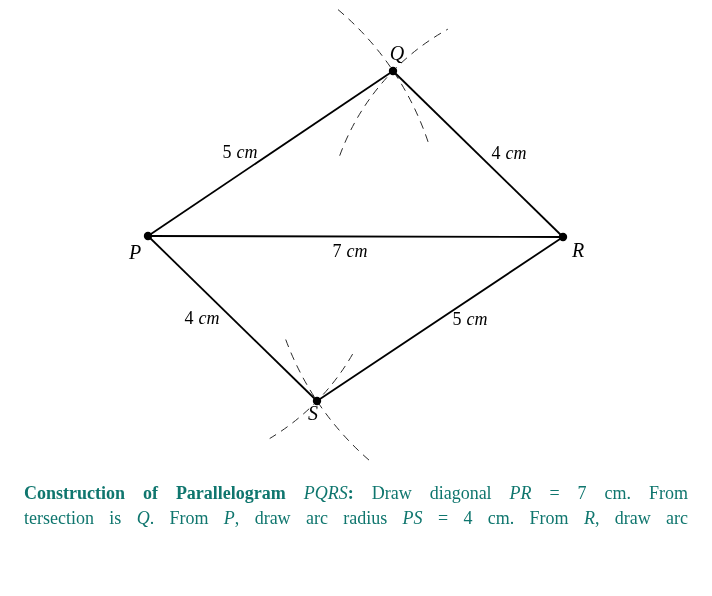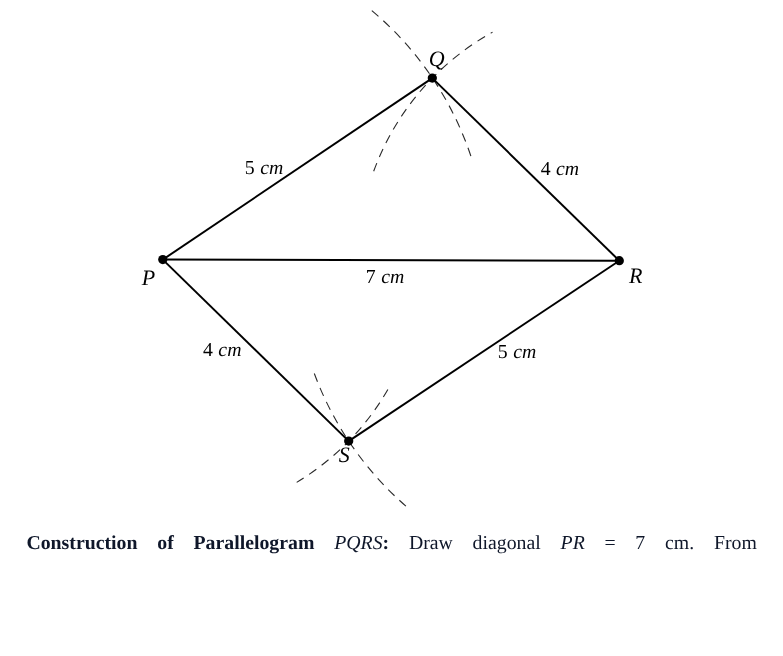--- a/index.html
+++ b/index.html
@@ -58,21 +58,21 @@
     fill: #000000;
     stroke: none;
   }
   .caption {
     position: absolute;
     top: 481px;
     left: 24px;
     width: 664px;
     font-size: 18px;
     line-height: 25px;
-    color: #0f172a;
+    color: #0f766e;
   }
   .cap-line {
     text-align: justify;
     text-align-last: justify;
     -moz-text-align-last: justify;
     white-space: normal;
   }
   .it { font-style: italic; }
   .bd { font-weight: bold; }
 </style>
@@ -119,15 +119,16 @@
         <text class="len" x="350" y="257"><tspan class="len-val">7</tspan><tspan class="len-unit" dx="5">cm</tspan></text>
         <text class="len" x="202" y="324"><tspan class="len-val">4</tspan><tspan class="len-unit" dx="5">cm</tspan></text>
         <text class="len" x="470" y="325"><tspan class="len-val">5</tspan><tspan class="len-unit" dx="5">cm</tspan></text>
       </g>
 
     </svg>
   </div>
 
   <div class="caption">
       <div class="cap-line"><span class="bd">Construction of Parallelogram </span><span class="it">PQRS</span><span class="bd">:</span><span class=""> Draw diagonal </span><span class="it">PR</span><span class=""> = 7 cm. From</span></div>
+      <div class="cap-line"><span class="">tersection is </span><span class="it">Q</span><span class="">. From </span><span class="it">P</span><span class="">, draw arc radius </span><span class="it">PS</span><span class=""> = 4 cm. From </span><span class="it">R</span><span class="">, draw arc</span></div>
     </div>
 
 </div>
 
 </body></html>

